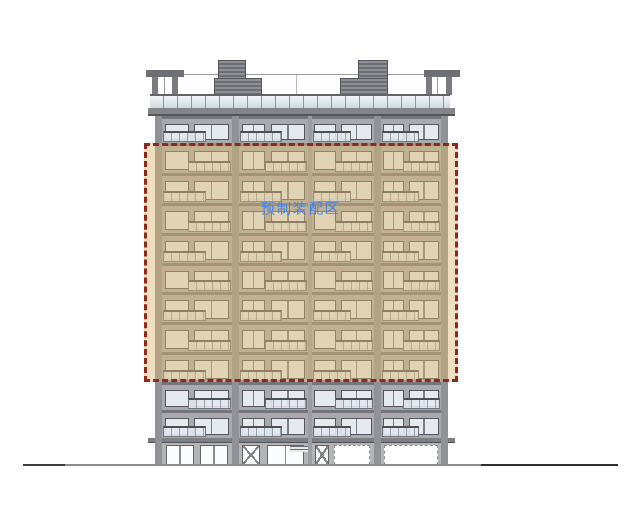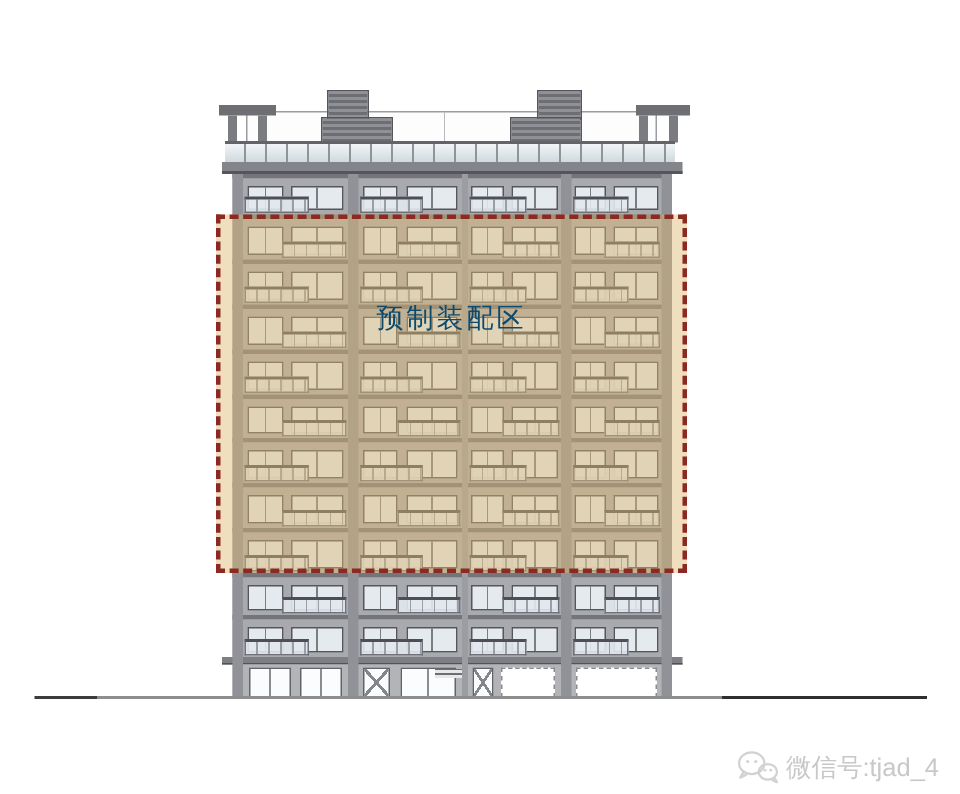--- a/index.html
+++ b/index.html
@@ -54,21 +54,21 @@
     background:repeating-linear-gradient(180deg,#6d6e72 0 1px,#e8e8e8 1px 3px);}
 
   
   .ground-line{position:absolute;left:23px;top:464px;width:595px;height:2px;
     background:linear-gradient(90deg,#3c3c3c 0 7%,#8e8e8e 7% 77%,#2f2f2f 77% 100%);}
 
   
   .zone-overlay{position:absolute;left:144px;top:143px;width:314px;height:239px;box-sizing:border-box;
     border:3px dashed #8b2a22;background:rgba(222,183,112,0.45);z-index:5;}
   .zone-label{position:absolute;top:54px;left:50%;transform:translateX(-50%);
-    font-size:18px;font-weight:500;letter-spacing:2px;color:#0c4a6e;white-space:nowrap;}
+    font-size:14px;font-weight:500;letter-spacing:2px;color:#3b82f6;white-space:nowrap;}
 
   
   .watermark{position:absolute;right:14px;bottom:6px;display:flex;align-items:center;gap:5px;
     color:#c8c8c8;font-size:17px;z-index:6;}
   .wm-icon{display:block;}
 </style>
 </head>
 <body>
 
 <div class="canvas">
@@ -358,27 +358,14 @@
         <div class="col" style="left: 286px; width: 7px;"></div>
       </div>
   </div>
 
   <div class="ground-line"></div>
 
   <div class="zone-overlay" id="zone" style="background: rgba(222, 183, 112, 0.45); border-color: rgb(139, 42, 34);">
     <div class="zone-label">预制装配区</div>
   </div>
 
-  <div class="watermark" style="color: rgb(200, 200, 200);">
-    <svg class="wm-icon" width="28" height="23" viewBox="0 0 36 30">
-      <ellipse cx="13" cy="11.5" rx="11" ry="9.5" fill="none" stroke="#d2d2d2" stroke-width="2"></ellipse>
-      <path d="M6 19 L3 24 L9 21" fill="none" stroke="#d2d2d2" stroke-width="2" stroke-linejoin="round"></path>
-      <circle cx="9.5" cy="10" r="1.4" fill="#d2d2d2"></circle>
-      <circle cx="16.5" cy="10" r="1.4" fill="#d2d2d2"></circle>
-      <ellipse cx="27" cy="19" rx="8" ry="6.8" fill="none" stroke="#d2d2d2" stroke-width="2"></ellipse>
-      <circle cx="24.5" cy="17.5" r="1.2" fill="#d2d2d2"></circle>
-      <circle cx="29.5" cy="17.5" r="1.2" fill="#d2d2d2"></circle>
-      <path d="M33 24.5 L35 28 L30.5 26" fill="none" stroke="#d2d2d2" stroke-width="2" stroke-linejoin="round"></path>
-    </svg>
-    <span class="wm-text">微信号:tjad_4</span>
-  </div>
 
 </div>
 
 </body></html>

